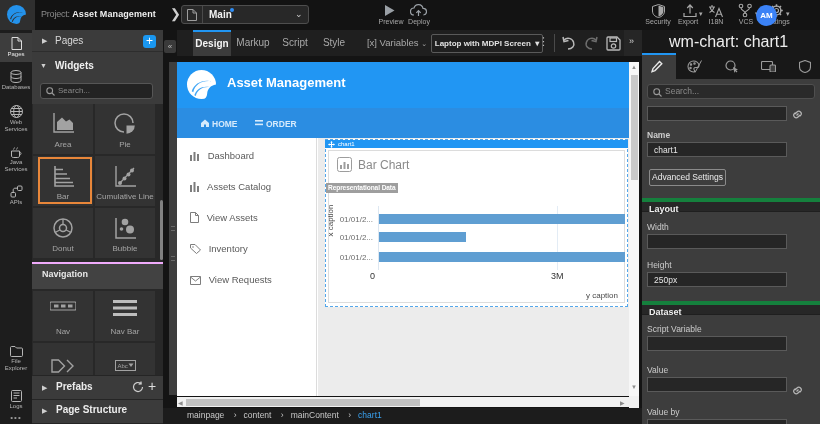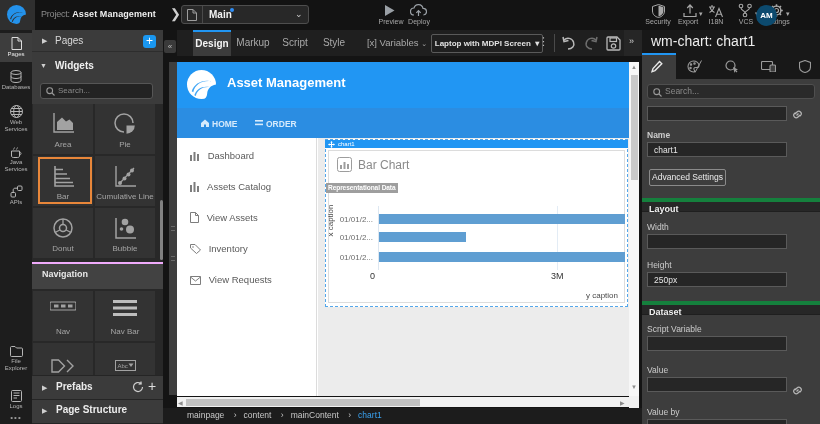--- a/index.html
+++ b/index.html
@@ -16,21 +16,21 @@
 .chev-r { left:170px; top:6px; font-size:13px; color:#cfcfcf; }
 #mainbox { left:181px; top:5px; width:128px; height:19px; background:#282828;
   border:1px solid #4e4e4e; border-radius:3px; }
 #mainbox .sep { left:19px; top:0; width:1px; height:17px; background:#4a4a4a; }
 #mainbox .mname { left:27px; top:3px; font-size:10px; font-weight:bold; color:#f2f2f2; }
 #mainbox .dot { left:48px; top:2px; width:4px; height:4px; border-radius:50%; background:#2e8ef7; }
 #mainbox .dd { left:113px; top:3px; font-size:9px; color:#cccccc; }
 .tb-item { position:absolute; text-align:center; color:#a8a8a8; font-size:7px; }
 .caret { position:absolute; font-size:7px; color:#aaaaaa; }
 #avatar { left:756px; top:5px; width:21px; height:21px; border-radius:50%;
-  background:#0c4a6e; color:#fff; font-size:8px; font-weight:bold;
+  background:#3b82f6; color:#fff; font-size:8px; font-weight:bold;
   text-align:center; line-height:21px; }
 
 
 #leftrail { left:0; top:30px; width:32px; height:394px; background:#1d1d1d; }
 .rail-item { position:absolute; left:0; width:32px; text-align:center; color:#b5b5b5; font-size:6px; }
 .rail-item.active { background:#3d3d3d; color:#e8e8e8; }
 .rail-item svg { display:block; margin:0 auto 1px; }
 
 
 #leftpanel { left:32px; top:30px; width:131px; height:394px; background:#3b3b3b; }
@@ -87,21 +87,21 @@
 #vsb { left:452px; top:6px; width:10px; height:334px; background:#f7f7f7; position:absolute; }
 #hsb { left:0; top:341px; width:452px; height:10px; background:#f1f1f1; position:absolute; }
 
 
 #crumb { left:163px; top:407.5px; width:479px; height:16.5px; background:#1c1c1c;
   font-size:8.5px; color:#c9c9c9; line-height:15px; }
 
 
 #rpanel { left:642px; top:30px; width:178px; height:394px; background:#3d3d3d; }
 #rphdr { left:0; top:0; width:178px; height:23px; background:#181818;
-  color:#ededed; font-size:14px; line-height:23px; padding-left:9px; position:absolute; }
+  color:#ededed; font-size:16px; line-height:23px; padding-left:27px; position:absolute; }
 #rtabs { left:0; top:23px; width:178px; height:26px; background:#181818; position:absolute; }
 #rtab-active { position:absolute; left:0; top:0; width:34px; height:26px;
   background:#3d3d3d; border-top:2px solid #2196f3; }
 #rsearch { left:5px; top:54px; width:168px; height:15px; background:#2a2a2a;
   border:1px solid #4f4f4f; border-radius:3px; color:#8a8a8a; font-size:8.5px;
   line-height:13px; padding-left:17px; position:absolute; }
 .rlabel { position:absolute; left:5px; font-size:8.5px; color:#cccccc; }
 .rinput { position:absolute; left:5px; width:140px; height:15px; background:#262626;
   border:1px solid #5a5a5a; color:#e6e6e6; font-size:8.5px; line-height:14px; padding-left:6px; }
 .rsec { position:absolute; left:0; width:186px; height:14px; background:#272727;

